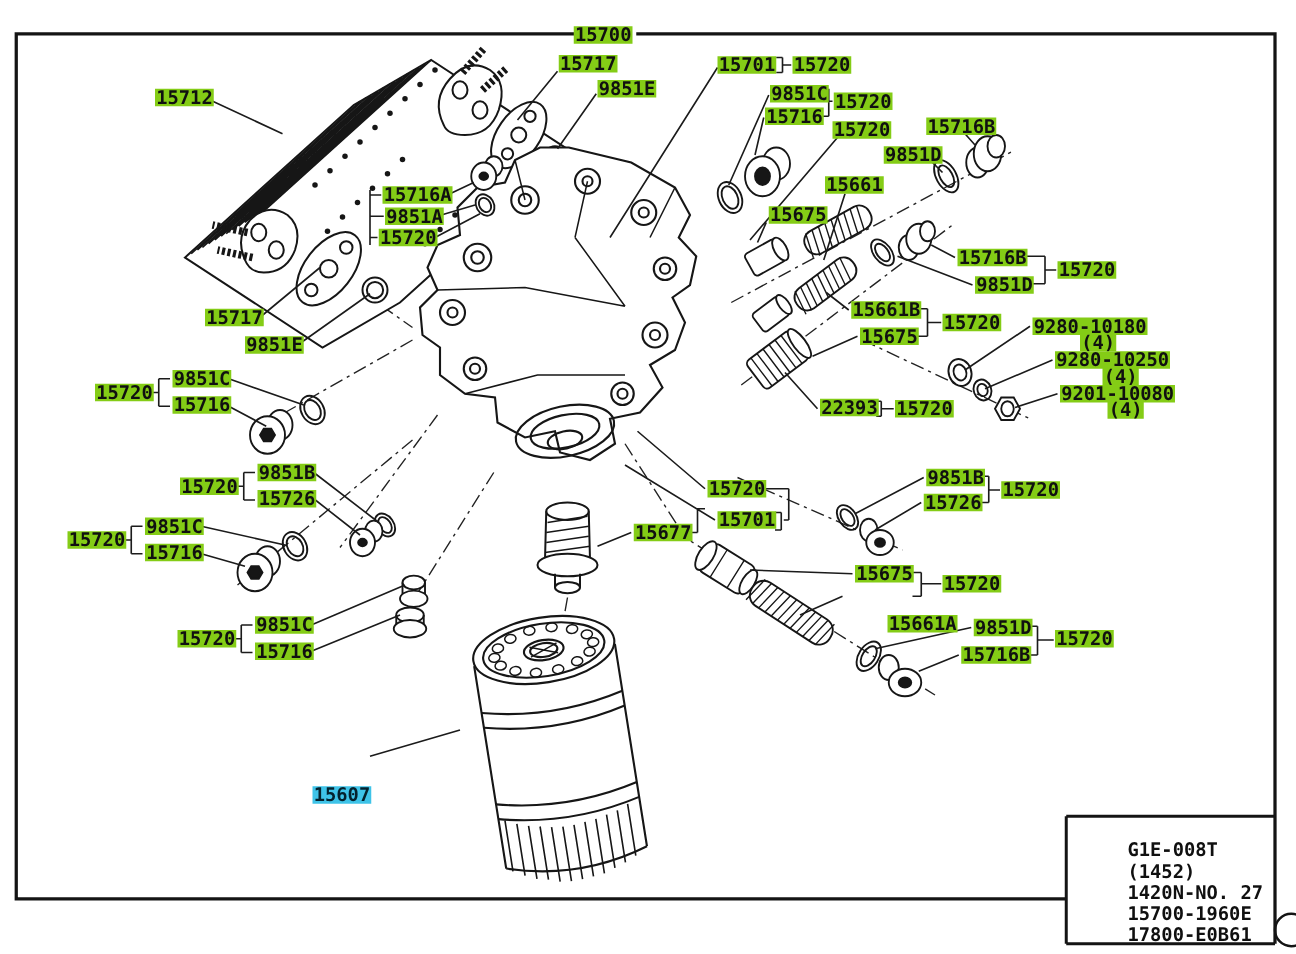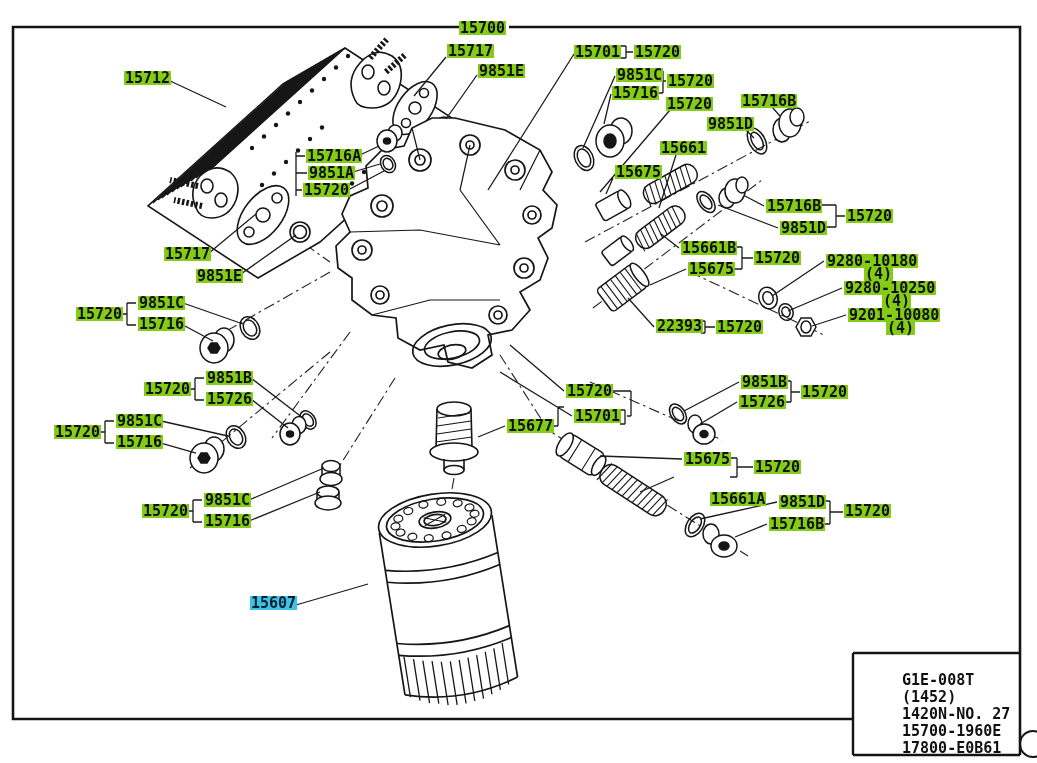--- a/index.html
+++ b/index.html
@@ -376,21 +376,21 @@
       <div class="plabel" style="left: 507px; top: 419px;">15677</div>
       <div class="plabel" style="left: 741px; top: 375px;">9851B</div>
       <div class="plabel" style="left: 739px; top: 395px;">15726</div>
       <div class="plabel" style="left: 801px; top: 385px;">15720</div>
       <div class="plabel" style="left: 684px; top: 452px;">15675</div>
       <div class="plabel" style="left: 676px; top: 492px; margin-left: 34px;">15661A</div>
       <div class="plabel" style="left: 754px; top: 460px;">15720</div>
       <div class="plabel" style="left: 779px; top: 495px;">9851D</div>
       <div class="plabel" style="left: 769px; top: 517px;">15716B</div>
       <div class="plabel" style="left: 844px; top: 504px;">15720</div>
-      <div class="plabel highlight" style="left: 250px; top: 596px; text-align: center;">15607</div>
+      <div class="plabel highlight" style="left: 250px; top: 629px; text-align: center;">15607</div>
     </div>
 
   <div id="infobox">
     <div class="ibline">G1E-008T</div>
     <div class="ibline">(1452)</div>
     <div class="ibline">1420N-NO. 27</div>
     <div class="ibline">15700-1960E</div>
     <div class="ibline">17800-E0B61</div>
   </div>
 

